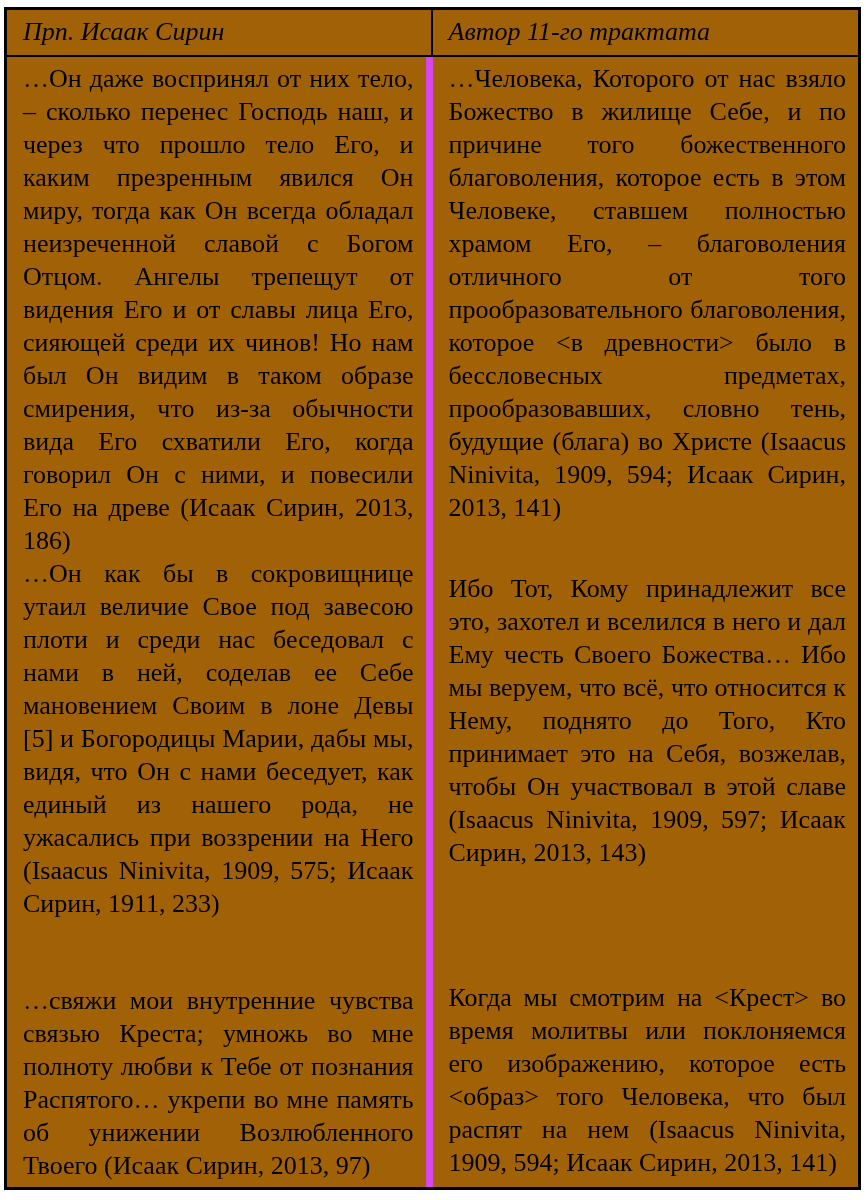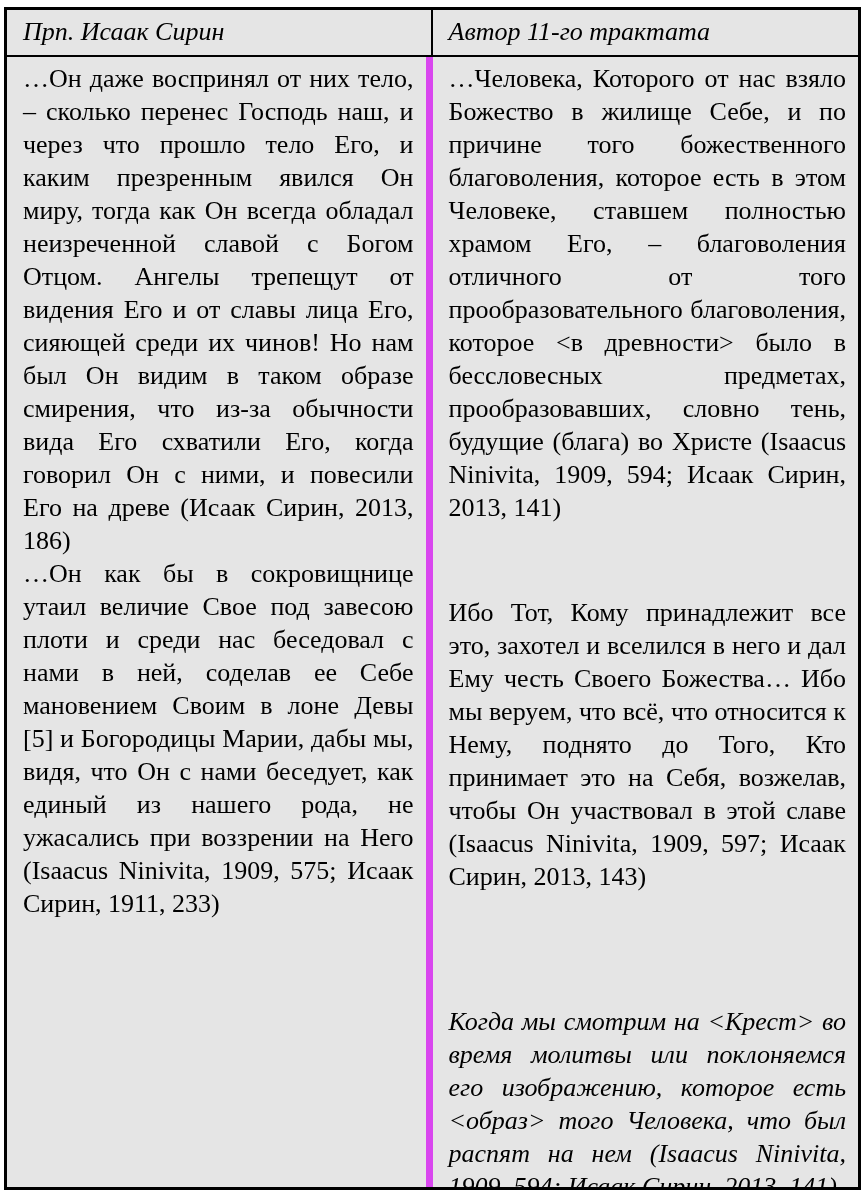--- a/index.html
+++ b/index.html
@@ -18,21 +18,21 @@
   .cmp-table {
     position: absolute;
     left: 4px;
     top: 7px;
     width: 857px;
     height: 1183px;
     box-sizing: border-box;
     border: 3px solid #000000;
     display: flex;
     flex-direction: column;
-    background: #e5e5e5;
+    background: #a16207;
   }
   .header-row {
     display: flex;
     flex: 0 0 auto;
     border-bottom: 2px solid #000000;
   }
   .h-cell {
     width: 50%;
     box-sizing: border-box;
     padding: 5px 12px 7px 16px;
@@ -59,42 +59,43 @@
   }
   .b-cell.first {
     border-right: 7px solid #d946ef;
   }
   .para {
     margin: 0;
     text-align: justify;
   }
   .lp2 { }
   .lp3 { margin-top: 64px; }
-  .rp2 { margin-top: 72px; }
-  .rp3 { margin-top: 112px; font-style: italic; }
+  .rp2 { margin-top: 48px; }
+  .rp3 { margin-top: 112px; }
 </style>
 </head>
 <body>
 
 <div class="cmp-table">
 
   <div class="header-row">
     <div class="h-cell first">
       <span>Прп. Исаак Сирин</span>
     </div>
     <div class="h-cell">
       <span>Автор 11-го трактата</span>
     </div>
   </div>
 
   <div class="body-row">
 
     <div class="b-cell first">
       <p class="para lp1">…Он даже воспринял от них тело, – сколько перенес Господь наш, и через что прошло тело Его, и каким презренным явился Он миру, тогда как Он всегда обладал неизреченной славой с Богом Отцом. Ангелы трепещут от видения Его и от славы лица Его, сияющей среди их чинов! Но нам был Он видим в таком образе смирения, что из-за обычности вида Его схватили Его, когда говорил Он с ними, и повесили Его на древе (Исаак Сирин, 2013, 186)</p>
       <p class="para lp2">…Он как бы в сокровищнице утаил величие Свое под завесою плоти и среди нас беседовал с нами в ней, соделав ее Себе мановением Своим в лоне Девы [5] и Богородицы Марии, дабы мы, видя, что Он с нами беседует, как единый из нашего рода, не ужасались при воззрении на Него (Isaacus Ninivita, 1909, 575; Исаак Сирин, 1911, 233)</p>
+      <p class="para lp3">…свяжи мои внутренние чувства связью Креста; умножь во мне полноту любви к Тебе от познания Распятого… укрепи во мне память об унижении Возлюбленного Твоего (Исаак Сирин, 2013, 97)</p>
     </div>
 
     <div class="b-cell">
       <p class="para rp1">…Человека, Которого от нас взяло Божество в жилище Себе, и по причине того божественного благоволения, которое есть в этом Человеке, ставшем полностью храмом Его, – благоволения отличного от того прообразовательного благоволения, которое &lt;в древности&gt; было в бессловесных предметах, прообразовавших, словно тень, будущие (блага) во Христе (Isaacus Ninivita, 1909, 594; Исаак Сирин, 2013, 141)</p>
       <p class="para rp2">Ибо Тот, Кому принадлежит все это, захотел и вселился в него и дал Ему честь Своего Божества… Ибо мы веруем, что всё, что относится к Нему, поднято до Того, Кто принимает это на Себя, возжелав, чтобы Он участвовал в этой славе (Isaacus Ninivita, 1909, 597; Исаак Сирин, 2013, 143)</p>
       <p class="para rp3">Когда мы смотрим на &lt;Крест&gt; во время молитвы или поклоняемся его изображению, которое есть &lt;образ&gt; того Человека, что был распят на нем (Isaacus Ninivita, 1909, 594; Исаак Сирин, 2013, 141)</p>
     </div>
 
   </div>
 

